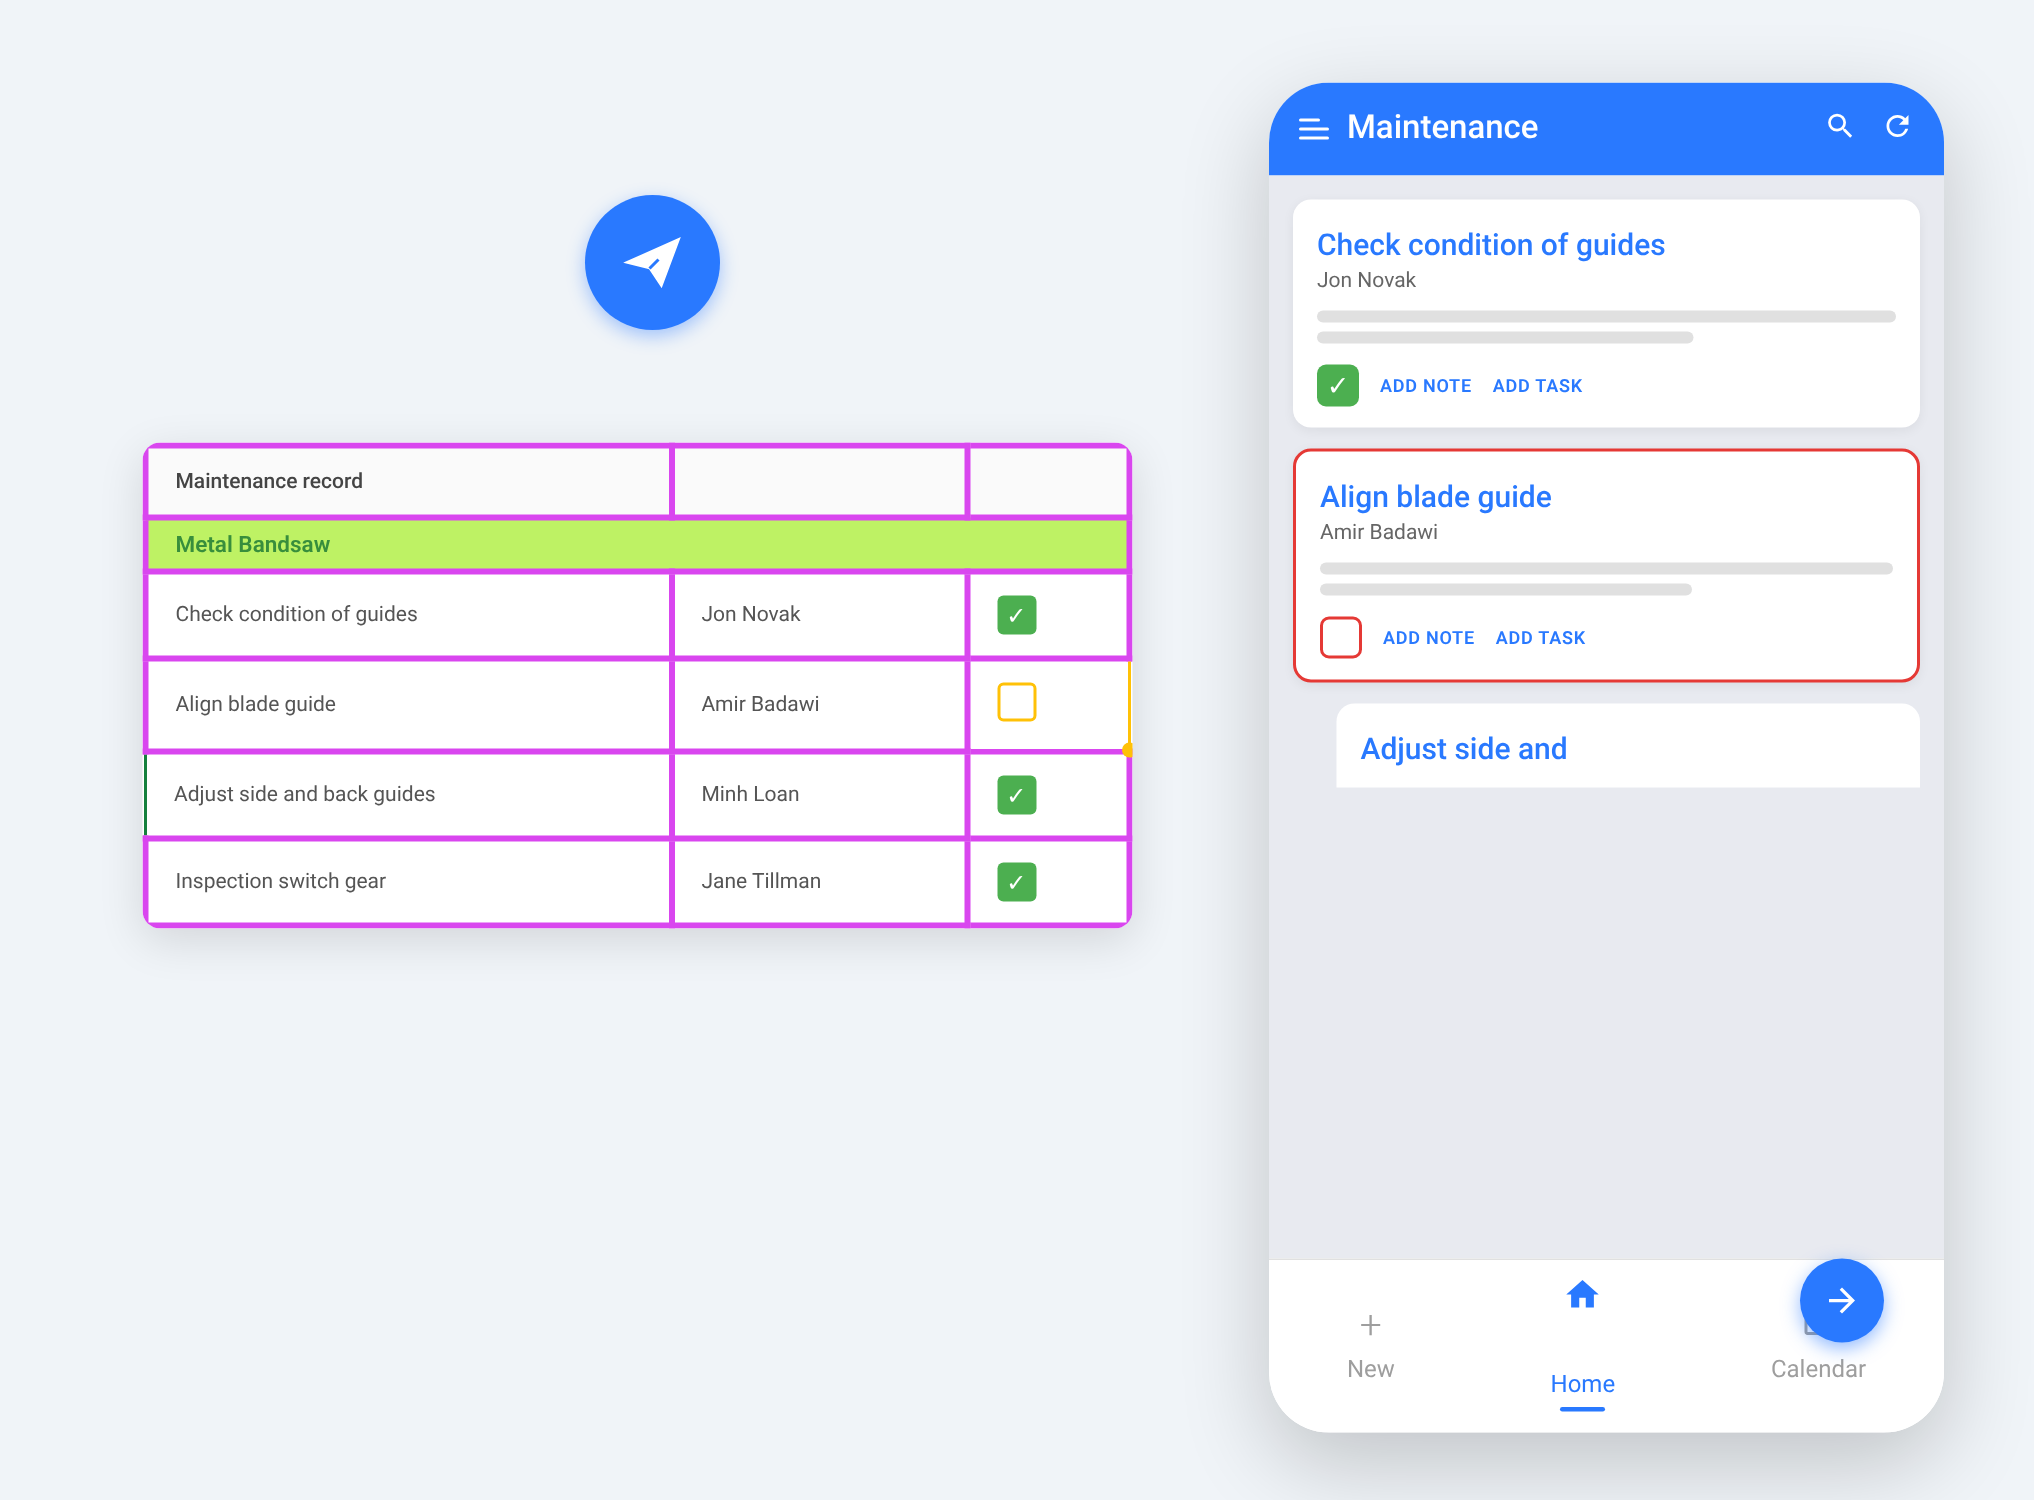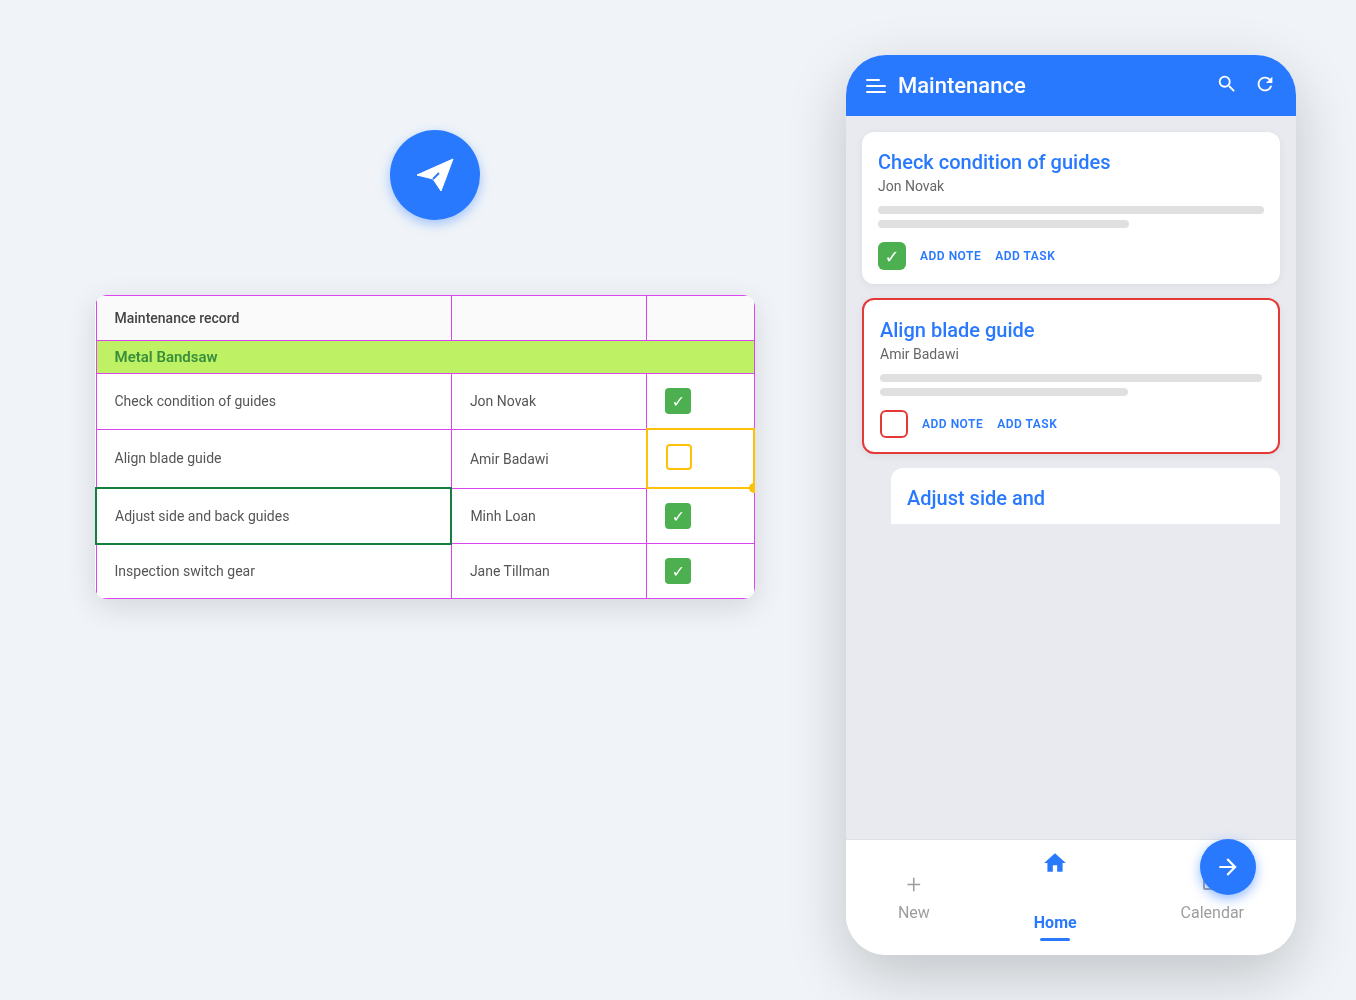--- a/index.html
+++ b/index.html
@@ -41,21 +41,21 @@
       z-index: 3;
     }
 
     .spreadsheet-table {
       width: 100%;
       border-collapse: collapse;
     }
 
     .spreadsheet-table th,
     .spreadsheet-table td {
-      border: 1px solid #d946ef;
+      border: 4px solid #d946ef;
       padding: 14px 18px;
       font-size: 14px;
       color: #555;
     }
 
     .spreadsheet-table .header-row td {
       background: #fafafa;
       font-weight: 500;
       color: #444;
     }
@@ -312,21 +312,21 @@
       color: #2979FF;
     }
 
     .nav-item-label {
       font-size: 16px;
       color: #9e9e9e;
     }
 
     .nav-item-label.active {
       color: #2979FF;
-      font-weight: 700;
+      font-weight: 400;
       margin-top: 27px;
     }
 
     .nav-item-indicator {
       width: 30px;
       height: 3px;
       background: #2979FF;
       border-radius: 2px;
       margin-top: 2px;
     }

